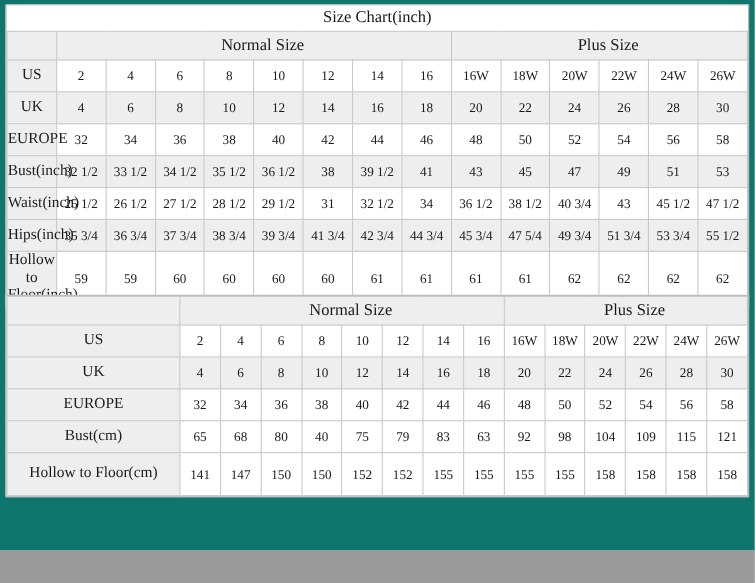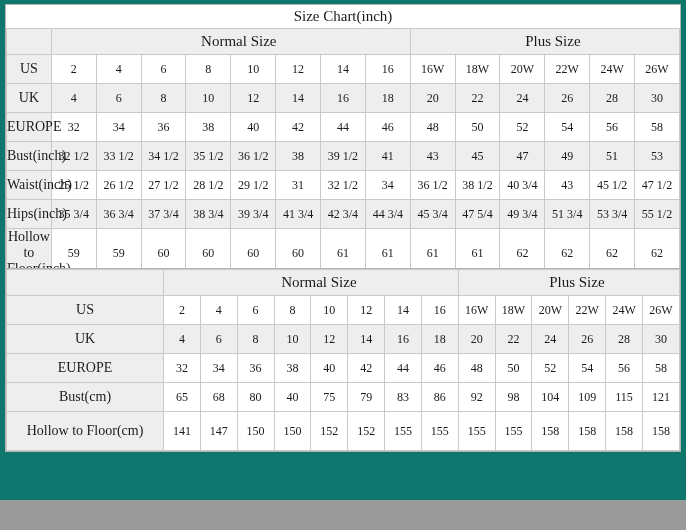--- a/index.html
+++ b/index.html
@@ -275,21 +275,21 @@
       </tr>
       <tr class="data-row row-light">
         <td class="label">Bust(cm)</td>
         <td>65</td>
         <td>68</td>
         <td>80</td>
         <td>40</td>
         <td>75</td>
         <td>79</td>
         <td>83</td>
-        <td>86</td>
+        <td>63</td>
         <td>92</td>
         <td>98</td>
         <td>104</td>
         <td>109</td>
         <td>115</td>
         <td>121</td>
       </tr>
       <tr class="data-row row-light tall">
         <td class="label">Hollow to Floor(cm)</td>
         <td>141</td>

